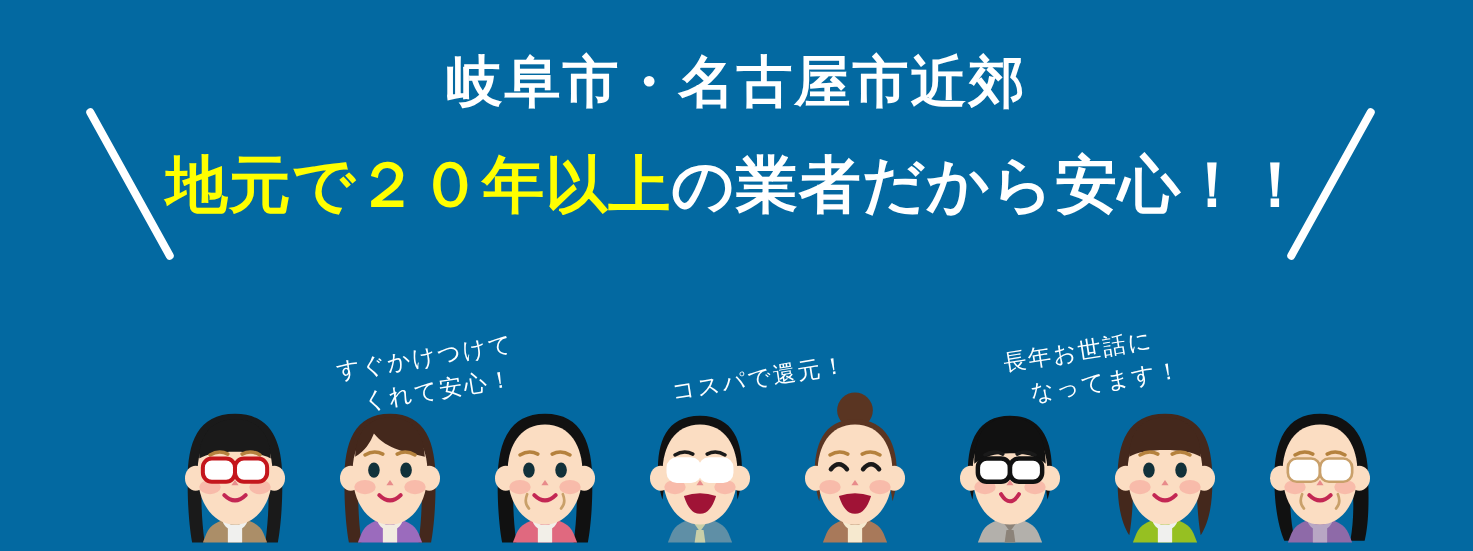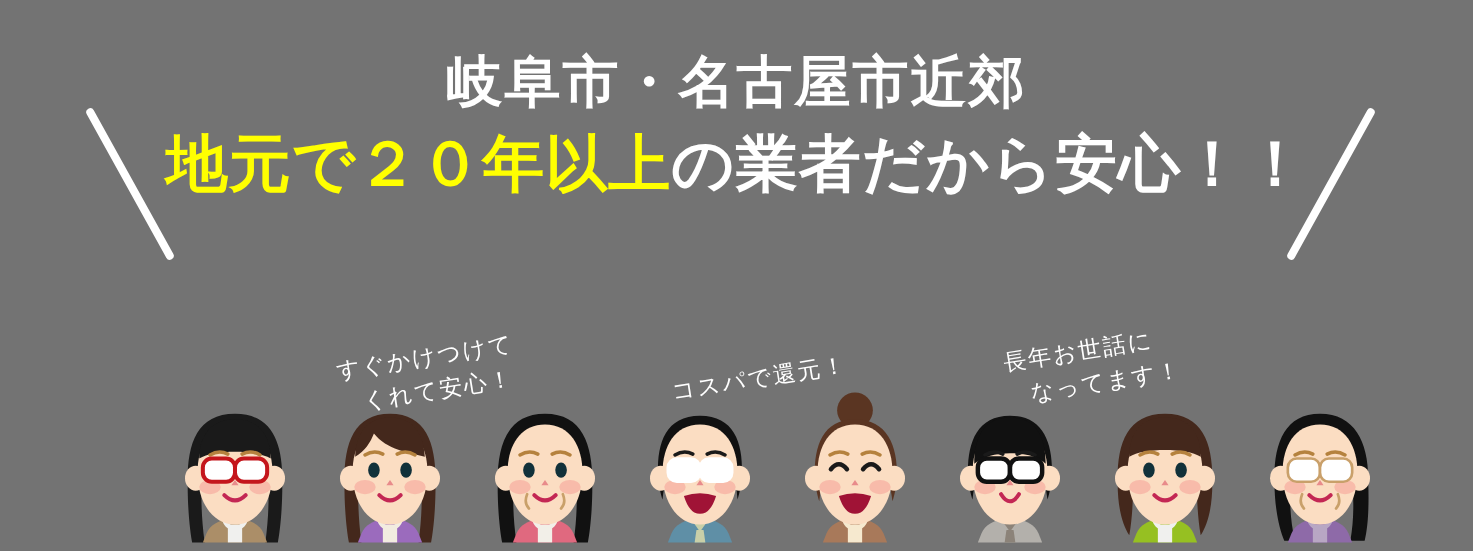--- a/index.html
+++ b/index.html
@@ -5,42 +5,42 @@
   * { margin:0; padding:0; box-sizing:border-box; }
   html,body { width:1473px; height:551px; overflow:hidden; }
   body {
     background:#04b179;
     font-family:"Liberation Sans","DejaVu Sans",sans-serif;
     position:relative;
   }
   #banner {
     position:absolute; inset:0;
     width:1473px; height:551px;
-    background:#737373;
+    background:#0369a1;
     overflow:hidden;
   }
 
   
   .deco-line {
     position:absolute;
     background:#ffffff;
     border-radius:4px;
   }
   .deco-left  { width:8px; height:172px; left:126px; top:98px;  transform:rotate(-29deg); }
   .deco-right { width:8px; height:172px; left:1327px; top:98px; transform:rotate(29deg); }
 
   
   .headline { position:absolute; left:0; top:48px; width:1473px; text-align:center; }
   .line1 {
     font-size:56px; font-weight:bold; color:#ffffff;
     letter-spacing:2px; line-height:68px;
     font-family:"DejaVu Sans","Liberation Sans",sans-serif;
   }
   .line2 {
-    margin-top:10px;
+    margin-top:31px;
     font-size:62px; font-weight:bold;
     letter-spacing:1px; line-height:76px;
     font-family:"DejaVu Sans","Liberation Sans",sans-serif;
     white-space:nowrap;
   }
   .hl-yellow { color:#ffff00; }
   .hl-white  { color:#ffffff; }
 
   
   .comment {

